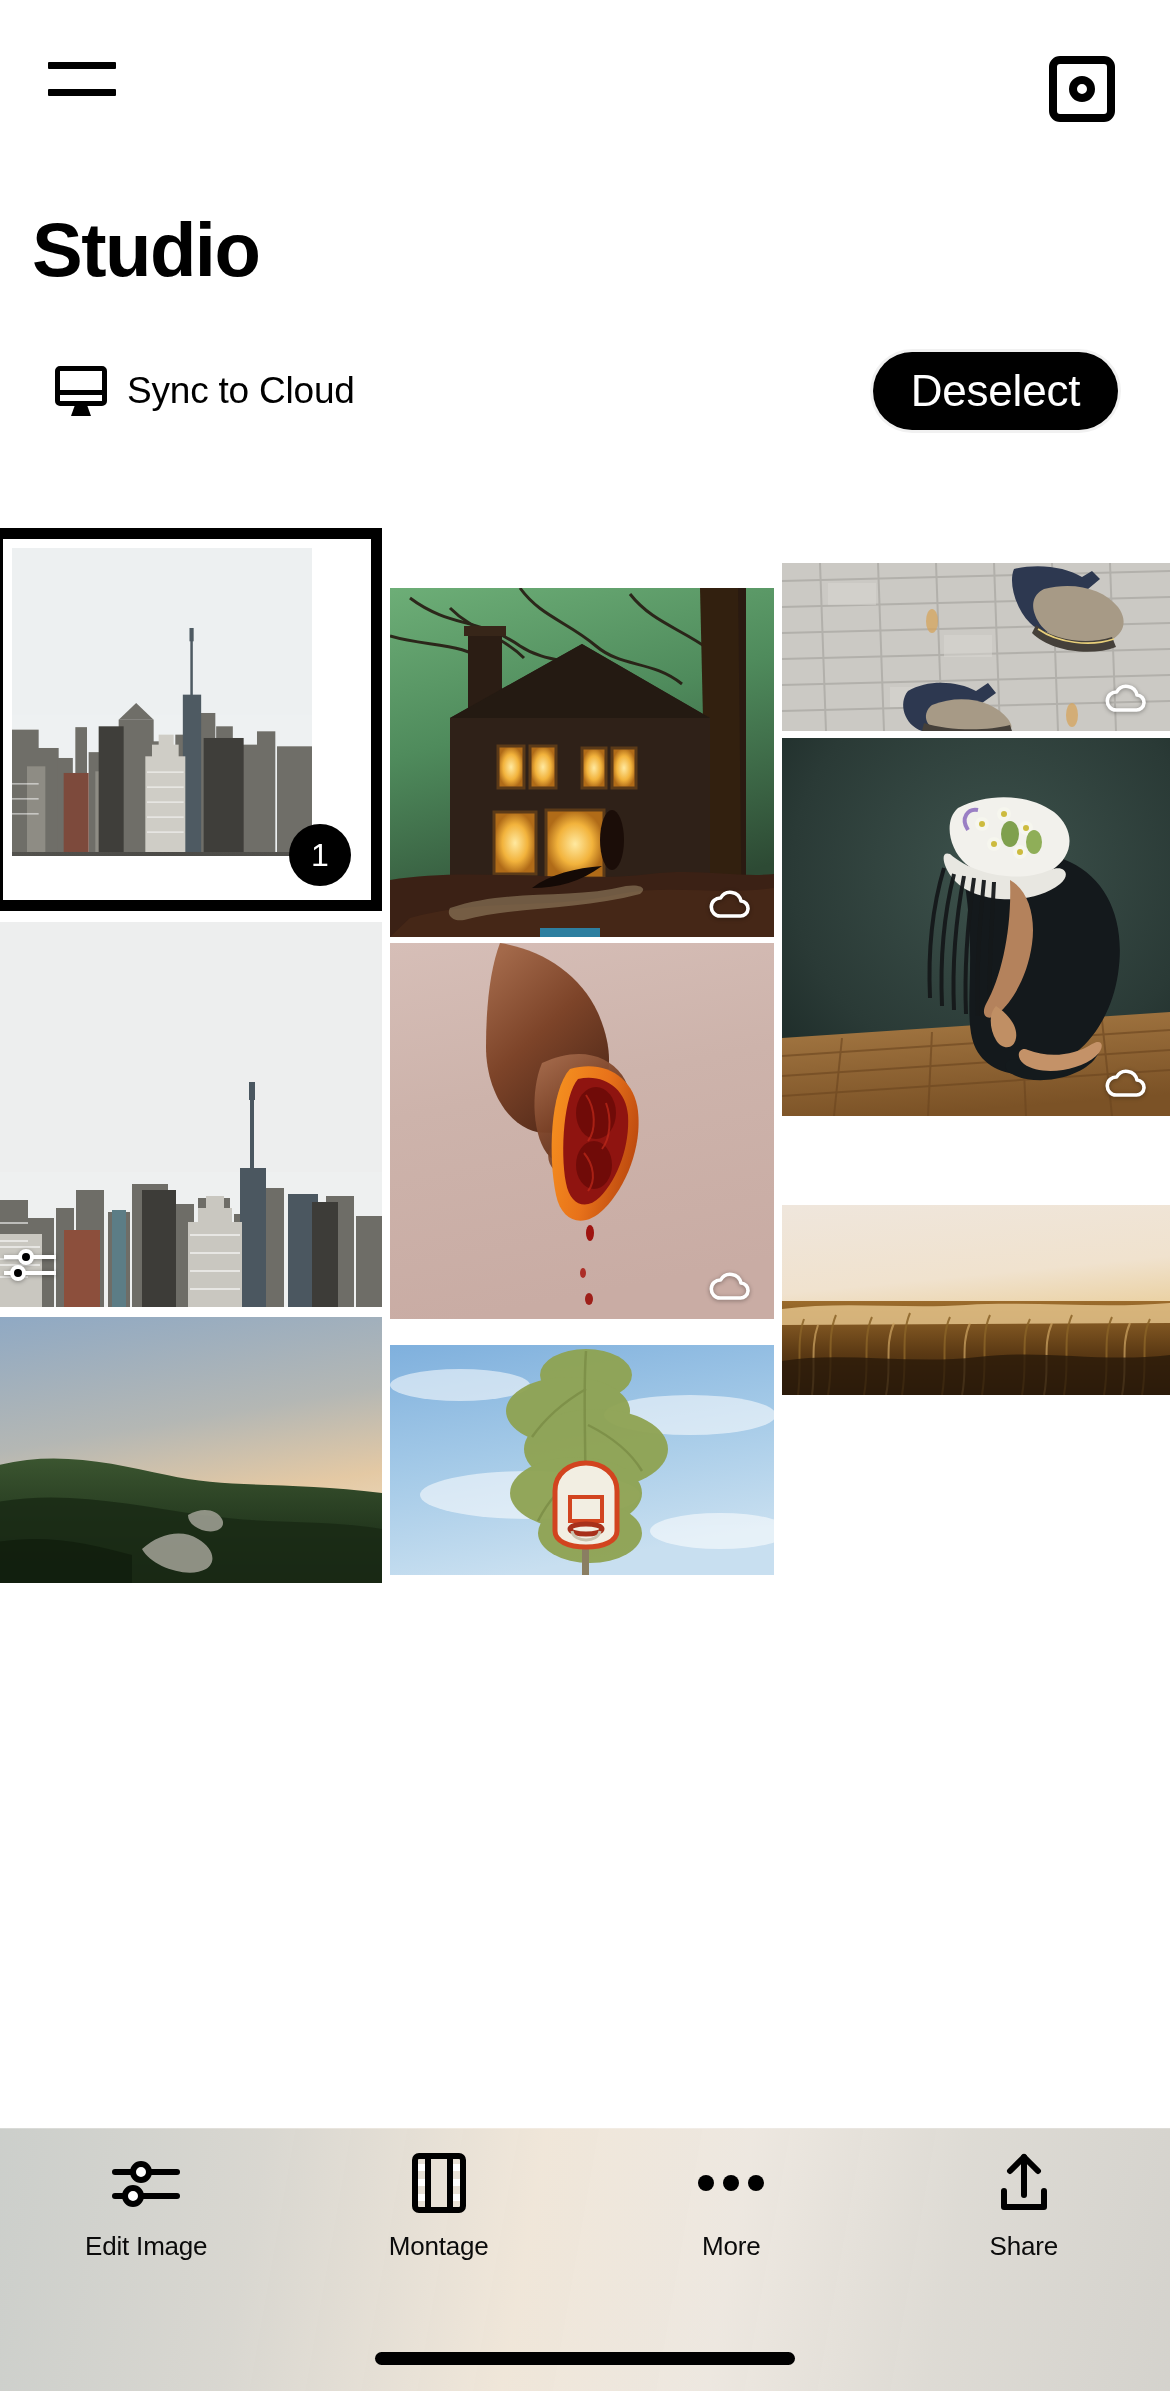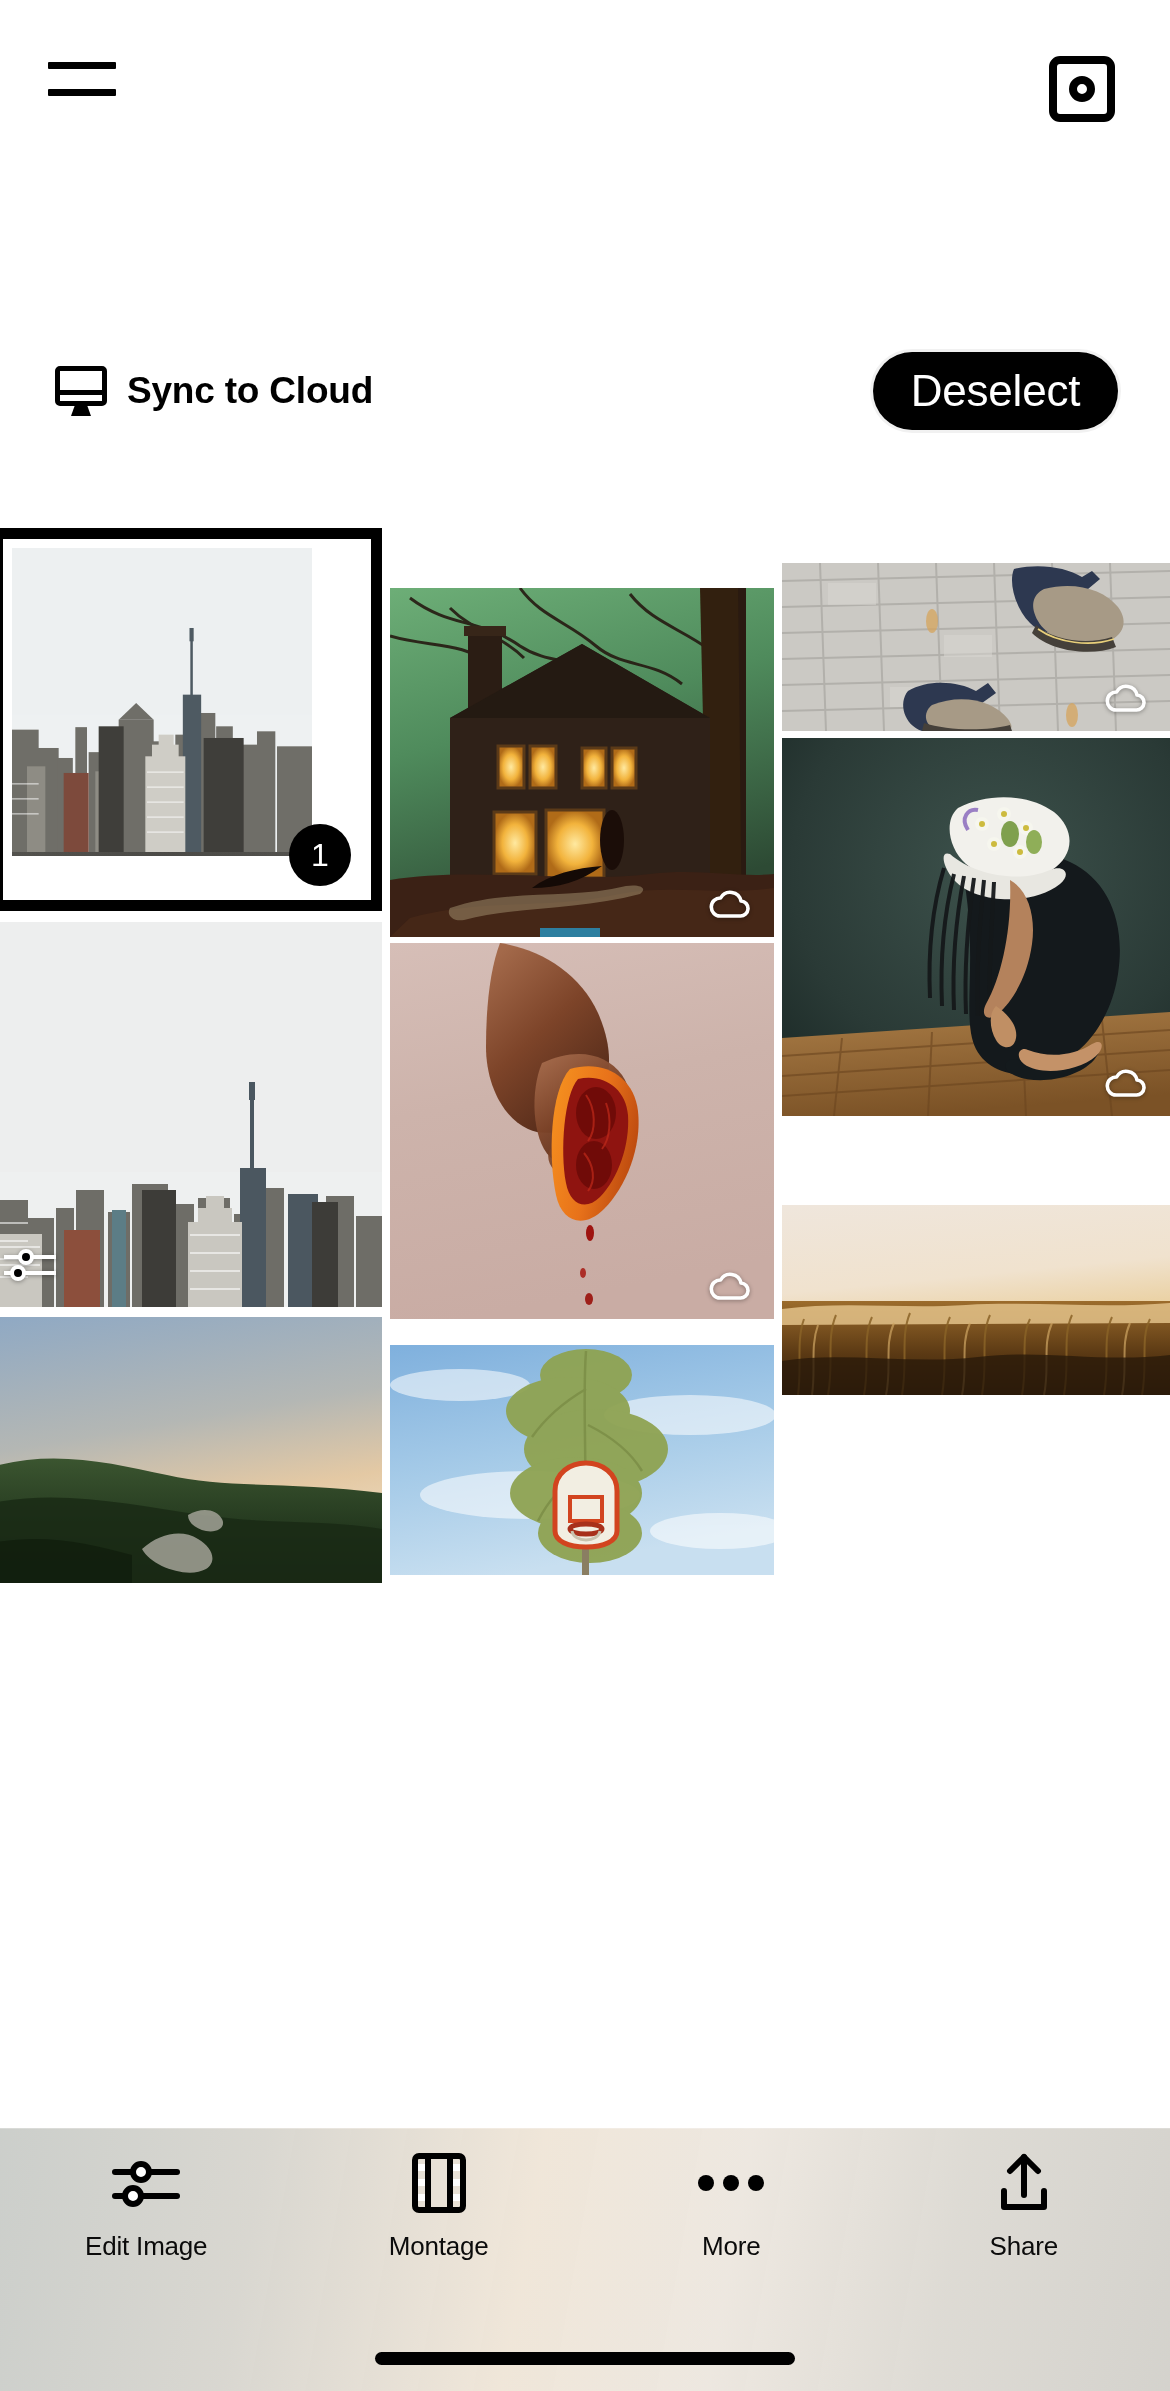--- a/index.html
+++ b/index.html
@@ -106,21 +106,21 @@
   }
   .monitor-icon .stand {
     position: absolute;
     left: 16px; top: 40px;
     width: 20px; height: 10px;
     background: #000;
     clip-path: polygon(18% 0, 82% 0, 100% 100%, 0 100%);
   }
   .sync-label {
     font-size: 37px;
-    font-weight: 700;
+    font-weight: 400;
     color: #000;
     letter-spacing: -0.2px;
     white-space: nowrap;
   }
 
   .deselect-btn {
     position: absolute;
     right: 52px;
     top: 352px;
     width: 245px;
@@ -281,20 +281,21 @@
     <div class="hamburger">
       <span></span>
       <span></span>
     </div>
     <div class="camera-btn">
       <div class="sq"></div>
       <div class="circ"></div>
     </div>
   </div>
 
+  <div class="page-title">Studio</div>
 
   <div class="sync-row">
     <div class="monitor-icon">
       <div class="body"></div>
       <div class="bar"></div>
       <div class="stand"></div>
     </div>
     <div class="sync-label">Sync to Cloud</div>
   </div>
 

